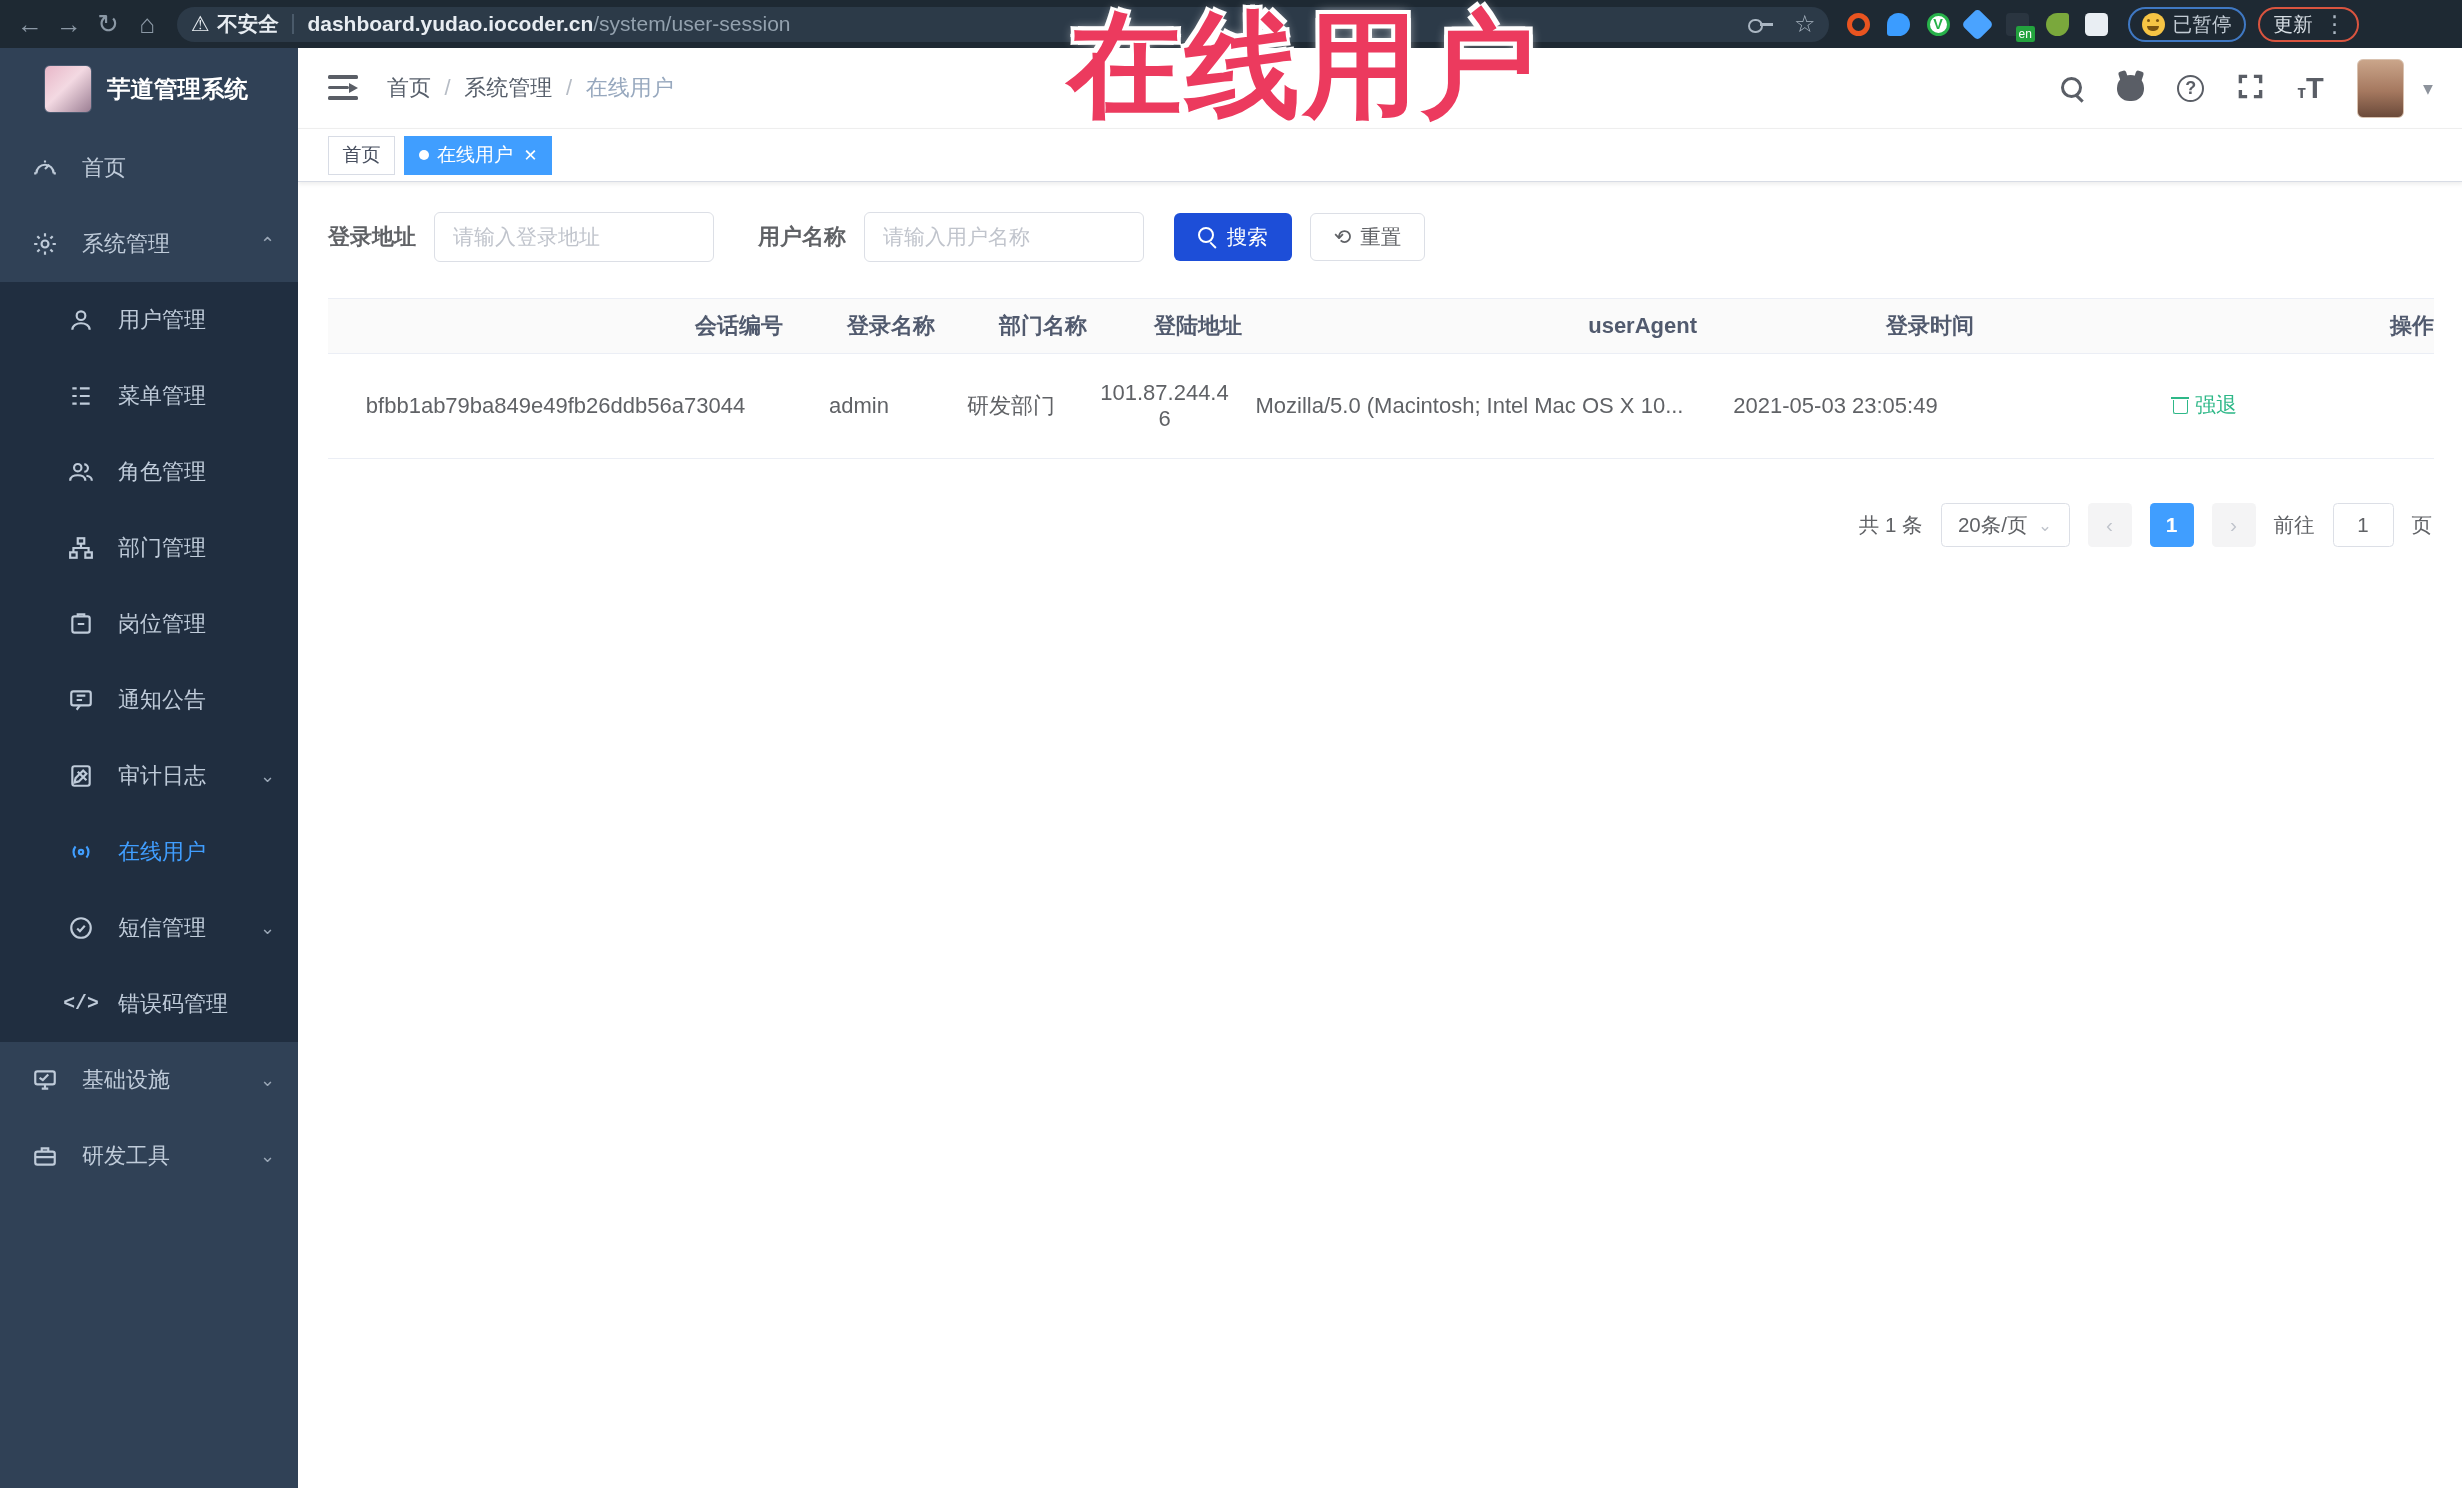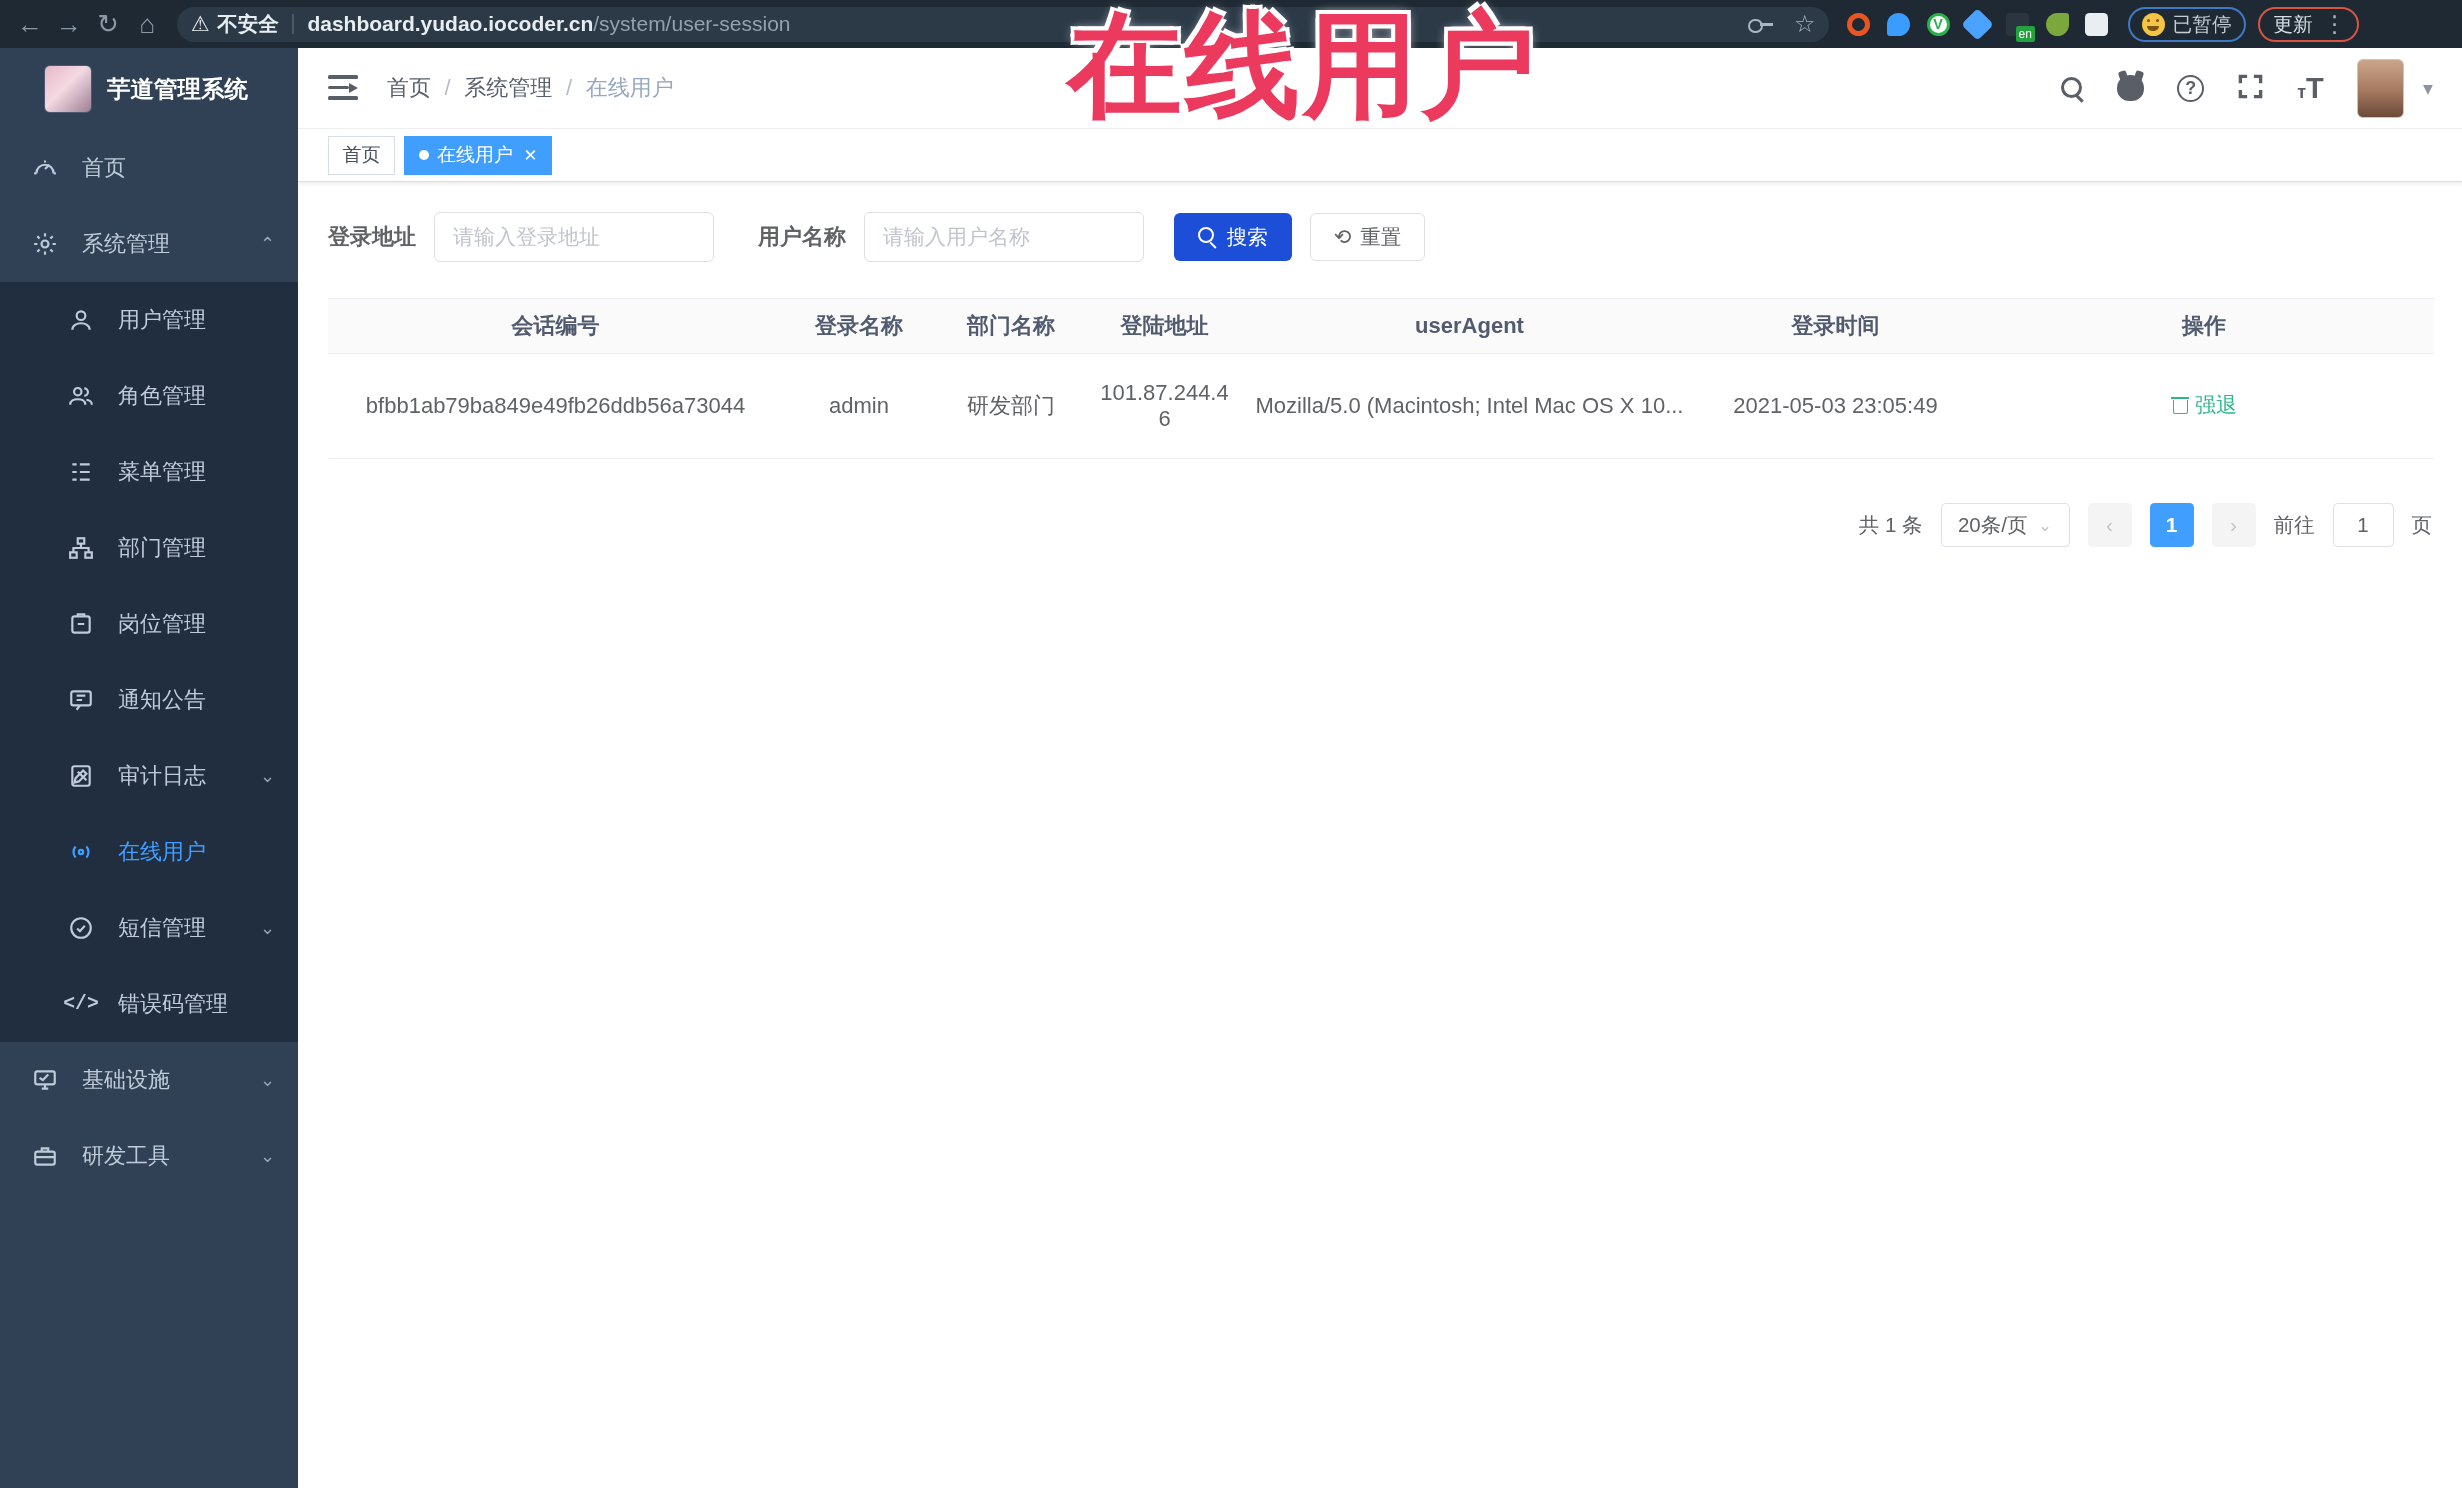--- a/index.html
+++ b/index.html
@@ -113,21 +113,21 @@
     font-size:20.5px; cursor:pointer; border:0.8px solid transparent; }
   .btn-search { background:#1d4ed8; color:#fff; margin-left:30px; }
   .btn-reset { background:#fff; color:#606266; border-color:#dcdfe6; margin-left:18px; }
   .lens2 { width:19.7px; height:19.7px; position:relative; }
   .lens2::before { content:""; position:absolute; left:0; top:0; width:12px; height:12px; border:2.3px solid currentColor; border-radius:50%; }
   .lens2::after { content:""; position:absolute; right:0.8px; bottom:0.8px; width:7.6px; height:2.3px; background:currentColor; transform:rotate(45deg); }
   .refresh { font-size:21px; }
 
   table.grid { width:2104px; border-collapse:collapse; table-layout:fixed; }
   .grid th { background:#fafafa; font-size:22px; font-weight:700; color:#515a6e; height:55px;
-    border-bottom:0.8px solid #ebeef5; border-top:0.8px solid #ebeef5; text-align:center; }
+    border-bottom:0.8px solid #ebeef5; border-top:0.8px solid #ebeef5; text-align:right; }
   .grid td { font-size:22px; color:#606266; text-align:center; padding:26px 7.6px;
     border-bottom:0.8px solid #ebeef5; word-break:break-word; }
   .col1{width:455px;} .col2{width:152px;} .col3{width:152px;} .col4{width:155px;}
   .col5{width:455px;} .col6{width:277px;} .col7{width:460px;}
   .act-link { color:#2eb888; cursor:pointer; display:inline-flex; align-items:center; gap:6px; font-size:21px; }
   .trash { width:18px; height:19.7px; position:relative; display:inline-block; }
   .trash::before { content:""; position:absolute; left:1.5px; top:4.5px; width:13.6px; height:13.6px; border:1.5px solid #2eb888; border-top:none; border-radius:0 0 2.3px 2.3px; }
   .trash::after { content:""; position:absolute; left:0; top:1.5px; width:18px; height:2.3px; background:#2eb888; }
 
   .pager { width:2104px; margin-top:44px; display:flex; align-items:center; justify-content:flex-end;
@@ -220,34 +220,34 @@
         <svg viewBox="0 0 24 24">
             <circle cx="12" cy="8" r="4"></circle>
             <path d="M4 21c0-4 4-6 8-6s8 2 8 6"></path>
           </svg>
       </span>
       <span>用户管理</span>
     </li>
     <li class="m-item">
       <span class="ic">
         <svg viewBox="0 0 24 24">
+            <path d="M4 5h4M4 12h4M4 19h4M11 5h9M11 12h9M11 19h9"></path>
+          </svg>
+      </span>
+      <span>菜单管理</span>
+    </li>
+    <li class="m-item">
+      <span class="ic">
+        <svg viewBox="0 0 24 24">
             <circle cx="9" cy="8" r="3.4"></circle>
             <path d="M15 5a3.4 3.4 0 0 1 0 6.8"></path>
             <path d="M2 20c0-3.5 3.4-5 7-5s7 1.5 7 5M17 15.5c3 .4 5 1.9 5 4.5"></path>
           </svg>
       </span>
       <span>角色管理</span>
-    </li>
-    <li class="m-item">
-      <span class="ic">
-        <svg viewBox="0 0 24 24">
-            <path d="M4 5h4M4 12h4M4 19h4M11 5h9M11 12h9M11 19h9"></path>
-          </svg>
-      </span>
-      <span>菜单管理</span>
     </li>
     <li class="m-item">
       <span class="ic">
         <svg viewBox="0 0 24 24">
             <rect x="9" y="3" width="6" height="5"></rect>
             <rect x="2" y="16" width="6" height="5"></rect>
             <rect x="16" y="16" width="6" height="5"></rect>
             <path d="M12 8v4M5 16v-4h14v4"></path>
           </svg>
       </span>

